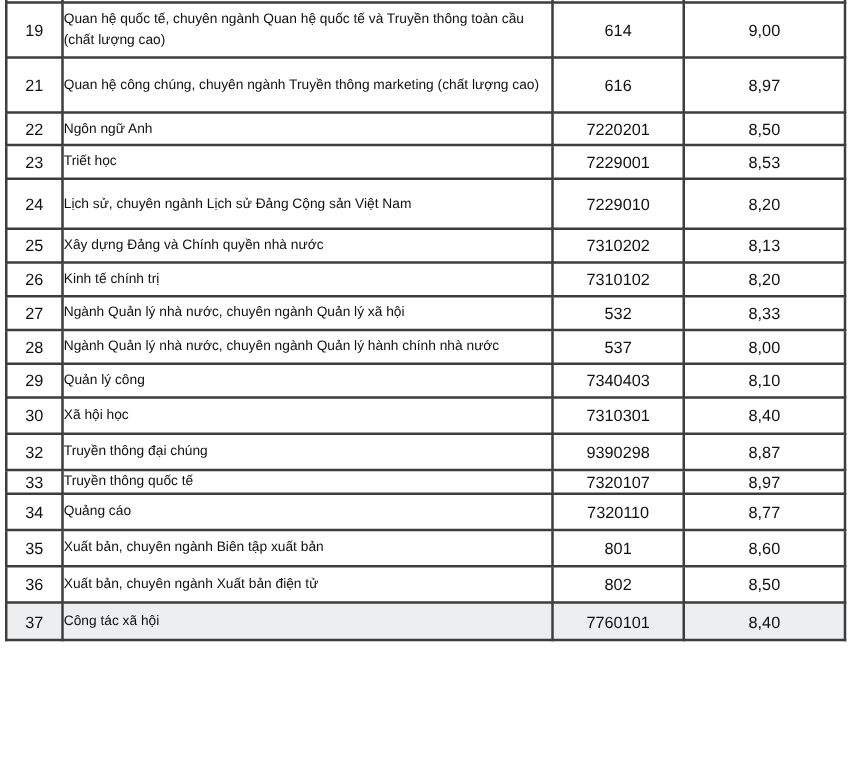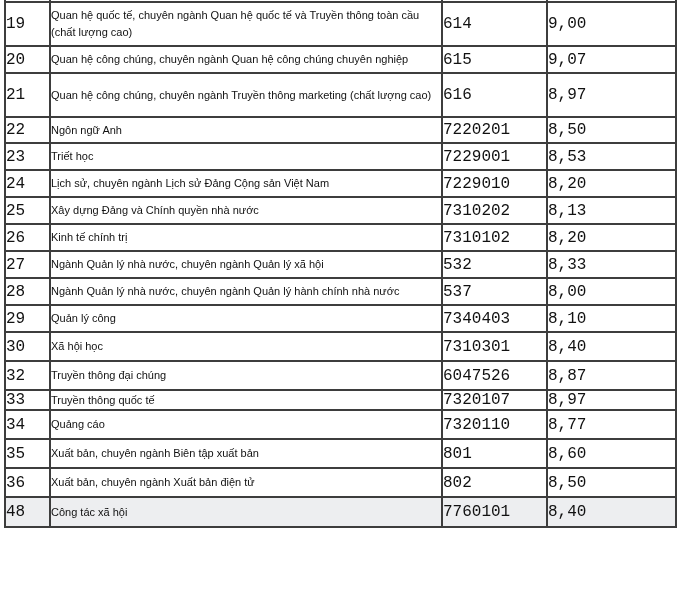--- a/index.html
+++ b/index.html
@@ -31,23 +31,22 @@
     border: 2px solid var(--border-color, #3d3d3d);
     background: var(--cell-bg, #ffffff);
     color: var(--text-color, #111111);
     padding: 0;
     vertical-align: middle;
     overflow: hidden;
   }
   tr.partial-row { height: 10px; }
   tr.partial-row td { border-top: none; }
   td.td-num {
-    text-align: left;
-    font-size: 16px;
-    font-family: Liberation Mono, monospace;
+    text-align: center;
+    font-size: 13px;
   }
   td.td-name {
     text-align: left;
     font-size: 11px;
     line-height: 17px;
     padding: 3px 4px 3px 10px;
     word-wrap: break-word;
   }
   tr.last-row td {
     background: var(--last-row-bg, #edeef0);
@@ -70,45 +69,39 @@
         <td></td>
         <td></td>
         <td></td>
       </tr>
     <tr style="height: 44px;">
           <td class="td-num">19</td>
           <td class="td-name">Quan hệ quốc tế, chuyên ngành Quan hệ quốc tế và Truyền thông toàn cầu (chất lượng cao)</td>
           <td class="td-num">614</td>
           <td class="td-num">9,00</td>
         </tr>
-        <tr style="height: 27px;">
-          <td class="td-num">20</td>
-          <td class="td-name">Quan hệ công chúng, chuyên ngành Quan hệ công chúng chuyên nghiệp</td>
-          <td class="td-num">615</td>
-          <td class="td-num">9,07</td>
-        </tr>
         <tr style="height: 44px;">
           <td class="td-num">21</td>
           <td class="td-name">Quan hệ công chúng, chuyên ngành Truyền thông marketing (chất lượng cao)</td>
           <td class="td-num">616</td>
           <td class="td-num">8,97</td>
         </tr>
         <tr style="height: 26px;">
           <td class="td-num">22</td>
           <td class="td-name">Ngôn ngữ Anh</td>
           <td class="td-num">7220201</td>
           <td class="td-num">8,50</td>
         </tr>
         <tr style="height: 27px;">
           <td class="td-num">23</td>
           <td class="td-name">Triết học</td>
           <td class="td-num">7229001</td>
           <td class="td-num">8,53</td>
         </tr>
-        <tr style="height: 27px;">
+        <tr style="height: 40px;">
           <td class="td-num">24</td>
           <td class="td-name">Lịch sử, chuyên ngành Lịch sử Đảng Cộng sản Việt Nam</td>
           <td class="td-num">7229010</td>
           <td class="td-num">8,20</td>
         </tr>
         <tr style="height: 27px;">
           <td class="td-num">25</td>
           <td class="td-name">Xây dựng Đảng và Chính quyền nhà nước</td>
           <td class="td-num">7310202</td>
           <td class="td-num">8,13</td>
@@ -139,21 +132,21 @@
         </tr>
         <tr style="height: 29px; padding-left: 45px;">
           <td class="td-num">30</td>
           <td class="td-name">Xã hội học</td>
           <td class="td-num">7310301</td>
           <td class="td-num">8,40</td>
         </tr>
         <tr style="height: 29px; padding-left: 40px;">
           <td class="td-num">32</td>
           <td class="td-name">Truyền thông đại chúng</td>
-          <td class="td-num">6047526</td>
+          <td class="td-num">9390298</td>
           <td class="td-num">8,87</td>
         </tr>
         <tr style="height: 16px;">
           <td class="td-num">33</td>
           <td class="td-name">Truyền thông quốc tế</td>
           <td class="td-num">7320107</td>
           <td class="td-num">8,97</td>
         </tr>
         <tr style="height: 29px;">
           <td class="td-num">34</td>
@@ -167,20 +160,20 @@
           <td class="td-num">801</td>
           <td class="td-num">8,60</td>
         </tr>
         <tr style="height: 29px;">
           <td class="td-num">36</td>
           <td class="td-name">Xuất bản, chuyên ngành Xuất bản điện tử</td>
           <td class="td-num">802</td>
           <td class="td-num">8,50</td>
         </tr>
         <tr class="last-row" style="height: 30px;">
-          <td class="td-num">48</td>
+          <td class="td-num">37</td>
           <td class="td-name">Công tác xã hội</td>
           <td class="td-num">7760101</td>
           <td class="td-num">8,40</td>
         </tr>
       </tbody>
   </table>
 </div>
 
 </body></html>

